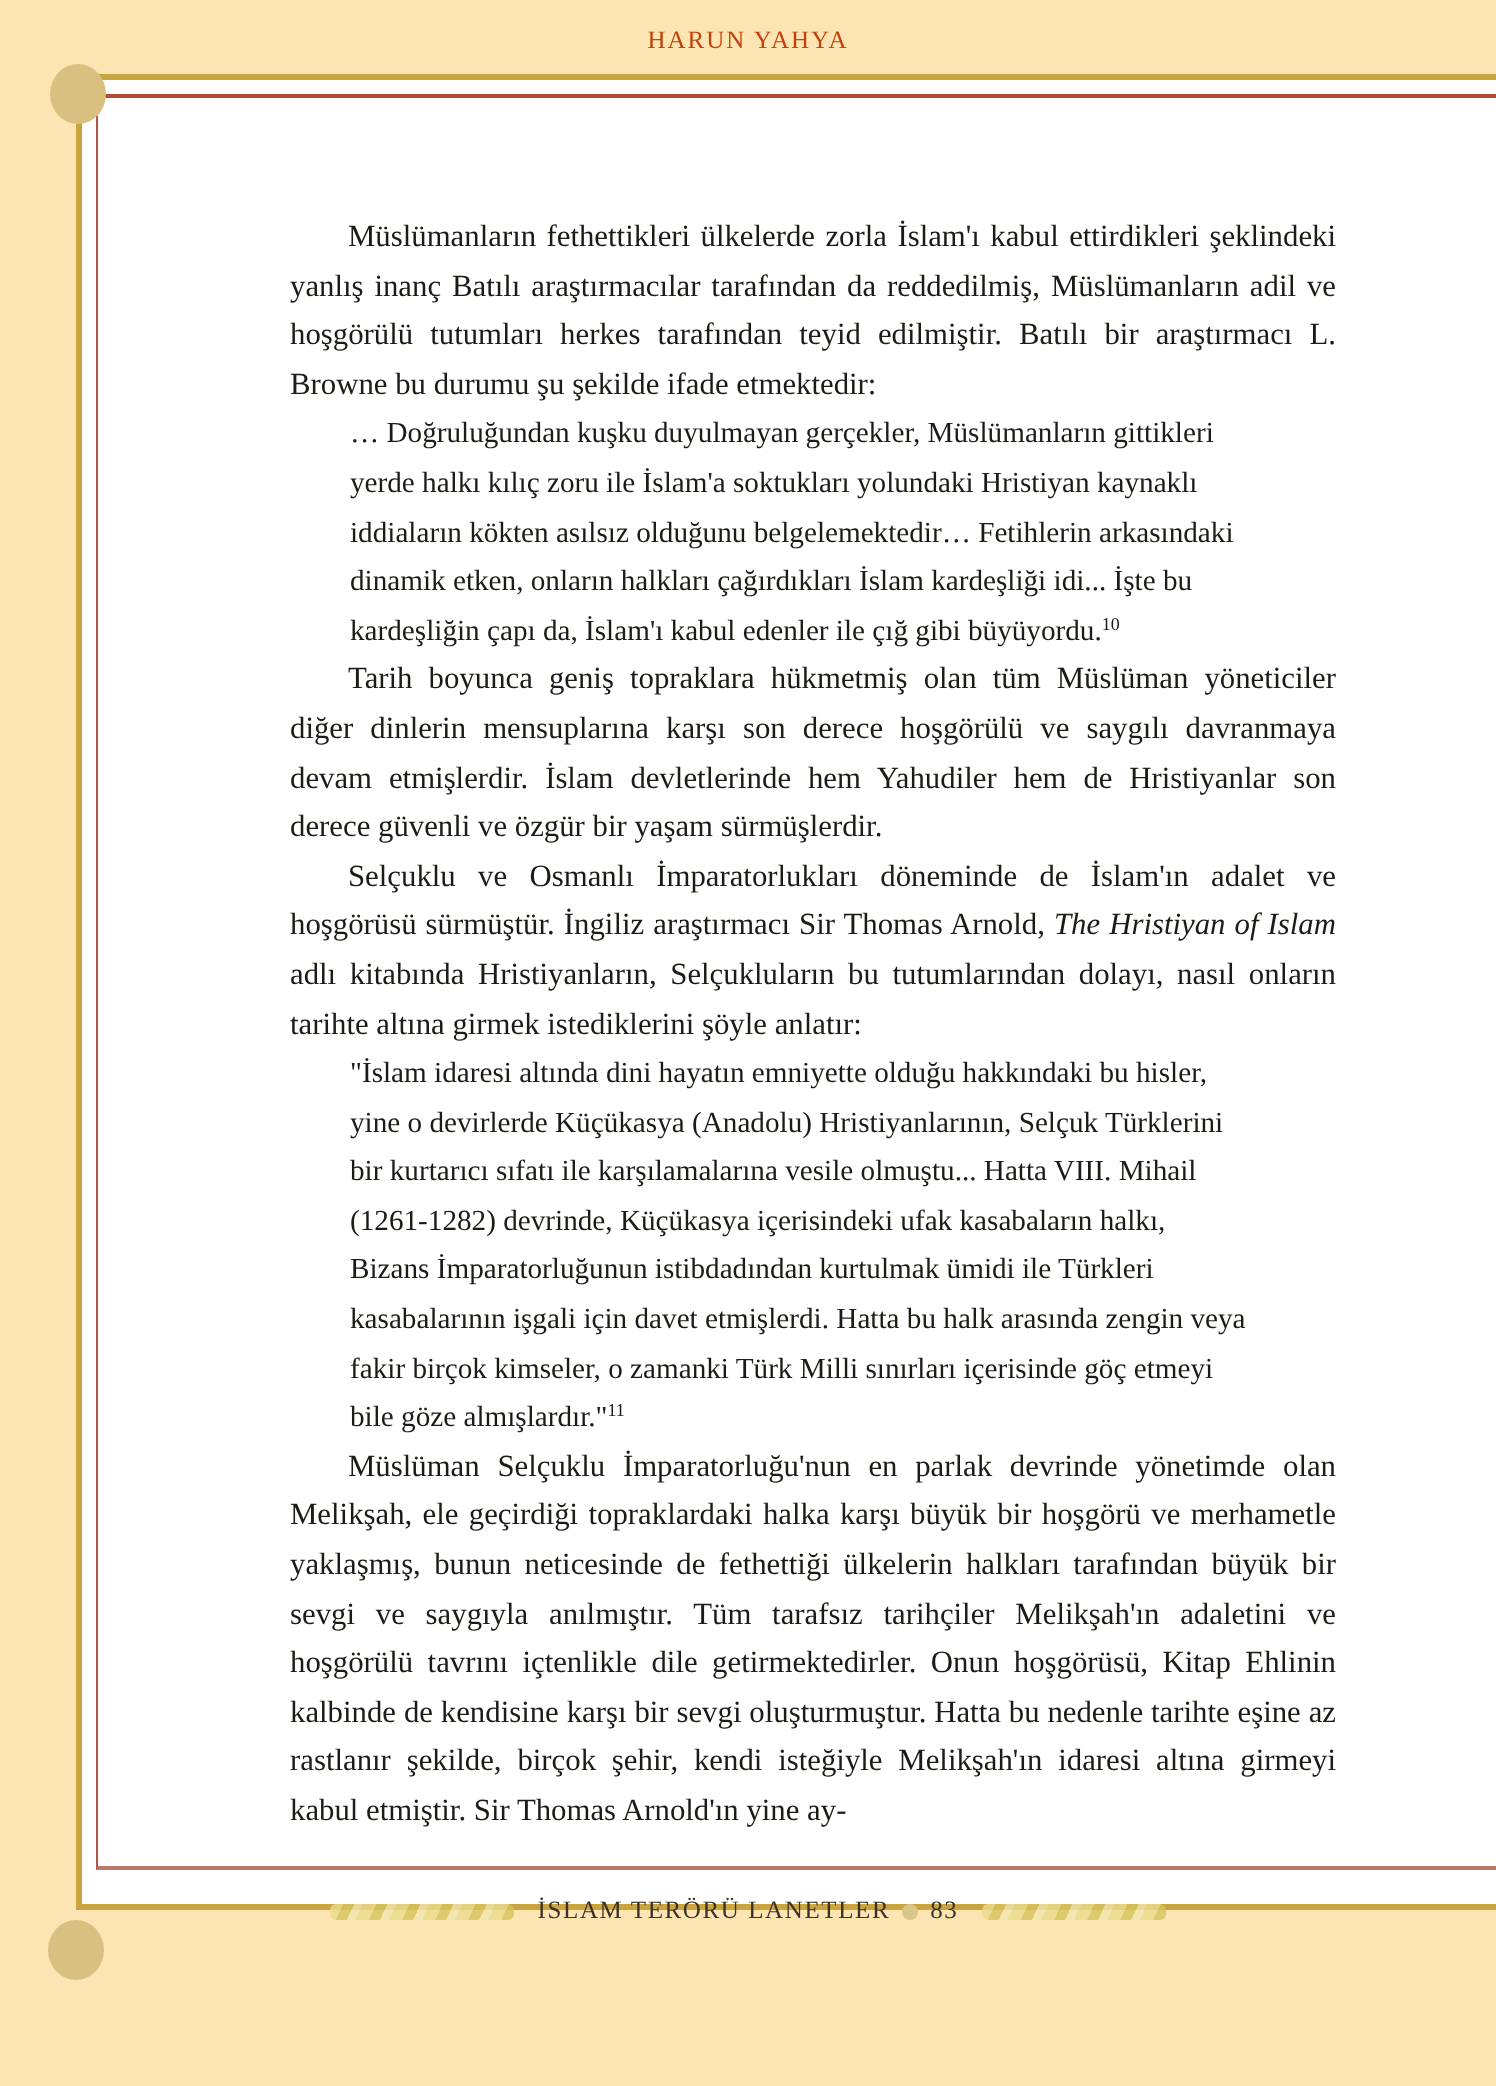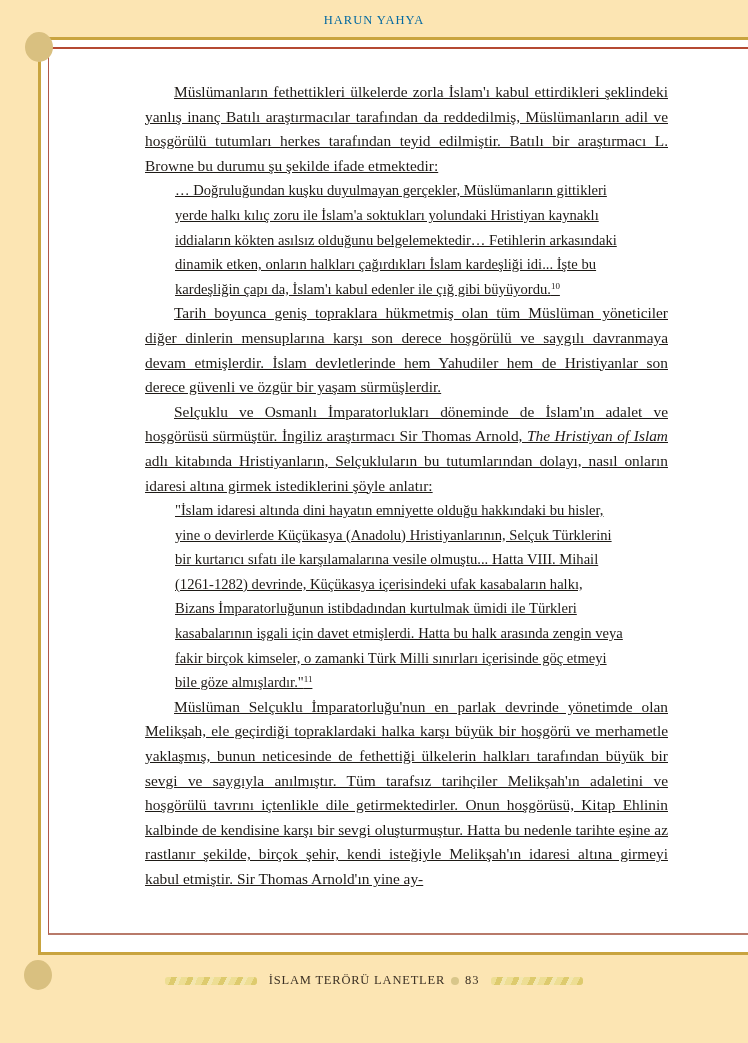--- a/index.html
+++ b/index.html
@@ -6,21 +6,21 @@
   body {
     width: 748px; height: 1043px; overflow: hidden;
     background: #fce5b3;
     position: relative;
     font-family: "Liberation Serif", "DejaVu Serif", serif;
     color: #1e1a16;
   }
   .header-title {
     position: absolute; top: 13px; left: 0; width: 748px;
     text-align: center; font-size: 12.5px; letter-spacing: 1px;
-    color: #0369a1;
+    color: #c2410c;
   }
   .frame-gold {
     position: absolute; left: 38px; top: 37px; width: 720px; height: 918px;
     border-left: 3px solid #c9a43f; border-top: 3px solid #c9a43f; border-bottom: 3px solid #c9a43f;
     box-sizing: border-box;
   }
   .frame-white {
     position: absolute; left: 41px; top: 40px; width: 720px; height: 912px;
     background: #ffffff;
   }
@@ -29,32 +29,32 @@
     border-left: 1px solid #b0594a; border-top: 2px solid #b54a33; border-bottom: 2px solid #b87a6a;
     box-sizing: border-box;
   }
   .corner {
     position: absolute; width: 28px; height: 30px; border-radius: 50%;
     background: #d9c080;
   }
   .corner.top { left: 25px; top: 32px; }
   .corner.bottom { left: 24px; top: 960px; }
   .content {
-    position: absolute; left: 145px; top: 80px; width: 523px;
-    font-size: 15.4px; line-height: 24.6px; text-decoration: underline;
+    position: absolute; left: 145px; top: 107px; width: 523px;
+    font-size: 15.4px; line-height: 24.6px;
   }
   .content p { margin: 0; text-align: justify; text-indent: 29px; }
   .content p.quote {
     margin: 0 43px 0 30px; text-indent: 0; text-align: left;
     font-size: 14.6px; line-height: 24.6px;
   }
   .content p.quote.first { text-indent: 0; }
   sup { font-size: 9px; vertical-align: 5px; line-height: 0; }
   .footer {
-    position: absolute; top: 973px; left: 0; width: 748px;
+    position: absolute; top: 948px; left: 0; width: 748px;
     display: flex; justify-content: center; align-items: center;
     font-size: 12.5px; letter-spacing: 0.8px; color: #3c3124;
   }
   .rope {
     width: 92px; height: 8px; border-radius: 3px;
     background: repeating-linear-gradient(115deg, #eadc8c 0 6px, #d6c45c 6px 11px, #f1e6ae 11px 15px);
     opacity: 0.8; margin: 0 12px;
   }
   .dot {
     display: inline-block; width: 8px; height: 8px; border-radius: 50%;
@@ -69,21 +69,21 @@
 <div class="frame-gold"></div>
 <div class="frame-white"></div>
 <div class="frame-red"></div>
 <div class="corner top"></div>
 <div class="corner bottom"></div>
 
 <div class="content">
   <p>Müslümanların fethettikleri ülkelerde zorla İslam'ı kabul ettirdikleri şeklindeki yanlış inanç Batılı araştırmacılar tarafından da reddedilmiş, Müslümanların adil ve hoşgörülü tutumları herkes tarafından teyid edilmiştir. Batılı bir araştırmacı L. Browne bu durumu şu şekilde ifade etmektedir:</p>
   <p class="quote first"><span>… Doğruluğundan kuşku duyulmayan gerçekler, Müslümanların gittikleri yerde halkı kılıç zoru ile İslam'a soktukları yolundaki Hristiyan kaynaklı iddiaların kökten asılsız olduğunu belgelemektedir… Fetihlerin arkasındaki dinamik etken, onların halkları çağırdıkları İslam kardeşliği idi... İşte bu kardeşliğin çapı da, İslam'ı kabul edenler ile çığ gibi büyüyordu.</span><sup>10</sup></p>
   <p>Tarih boyunca geniş topraklara hükmetmiş olan tüm Müslüman yöneticiler diğer dinlerin mensuplarına karşı son derece hoşgörülü ve saygılı davranmaya devam etmişlerdir. İslam devletlerinde hem Yahudiler hem de Hristiyanlar son derece güvenli ve özgür bir yaşam sürmüşlerdir.</p>
-  <p><span>Selçuklu ve Osmanlı İmparatorlukları döneminde de İslam'ın adalet ve hoşgörüsü sürmüştür. İngiliz araştırmacı Sir Thomas Arnold, </span><i>The Hristiyan of Islam</i><span> adlı kitabında Hristiyanların, Selçukluların bu tutumlarından dolayı, nasıl onların idaresi altına girmek istediklerini şöyle anlatır:</span></p>
+  <p><span>Selçuklu ve Osmanlı İmparatorlukları döneminde de İslam'ın adalet ve hoşgörüsü sürmüştür. İngiliz araştırmacı Sir Thomas Arnold, </span><i>The Hristiyan of Islam</i><span> adlı kitabında Hristiyanların, Selçukluların bu tutumlarından dolayı, nasıl onların tarihte altına girmek istediklerini şöyle anlatır:</span></p>
   <p class="quote"><span>"İslam idaresi altında dini hayatın emniyette olduğu hakkındaki bu hisler, yine o devirlerde Küçükasya (Anadolu) Hristiyanlarının, Selçuk Türklerini bir kurtarıcı sıfatı ile karşılamalarına vesile olmuştu... Hatta VIII. Mihail (1261-1282) devrinde, Küçükasya içerisindeki ufak kasabaların halkı, Bizans İmparatorluğunun istibdadından kurtulmak ümidi ile Türkleri kasabalarının işgali için davet etmişlerdi. Hatta bu halk arasında zengin veya fakir birçok kimseler, o zamanki Türk Milli sınırları içerisinde göç etmeyi bile göze almışlardır."</span><sup>11</sup></p>
   <p>Müslüman Selçuklu İmparatorluğu'nun en parlak devrinde yönetimde olan Melikşah, ele geçirdiği topraklardaki halka karşı büyük bir hoşgörü ve merhametle yaklaşmış, bunun neticesinde de fethettiği ülkelerin halkları tarafından büyük bir sevgi ve saygıyla anılmıştır. Tüm tarafsız tarihçiler Melikşah'ın adaletini ve hoşgörülü tavrını içtenlikle dile getirmektedirler. Onun hoşgörüsü, Kitap Ehlinin kalbinde de kendisine karşı bir sevgi oluşturmuştur. Hatta bu nedenle tarihte eşine az rastlanır şekilde, birçok şehir, kendi isteğiyle Melikşah'ın idaresi altına girmeyi kabul etmiştir. Sir Thomas Arnold'ın yine ay-</p>
 </div>
 
 <div class="footer">
   <span class="rope"></span>
   <span>İSLAM TERÖRÜ LANETLER</span>
   <span class="dot"></span>
   <span>83</span>
   <span class="rope"></span>

